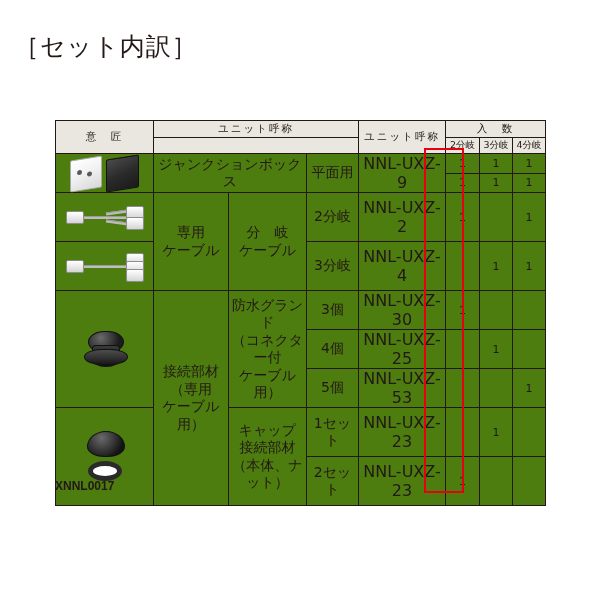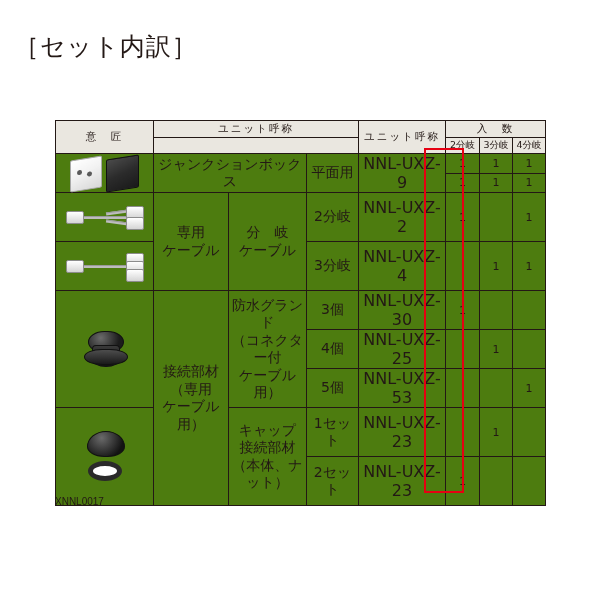--- a/index.html
+++ b/index.html
@@ -87,24 +87,25 @@
     width: 40px;
     height: 345px;
     border: 2px solid #e60012;
     box-sizing: border-box;
     pointer-events: none;
   }
 
   .figcode {
     position: absolute;
     left: 55px;
-    top: 496px;
-    font-size: 10px;
+    top: 479px;
+    font-size: 12px;
     color: #231815;
     font-family: "Liberation Sans", sans-serif;
+    font-weight: bold;
   }
 
   
   .art { position: relative; width: 100%; height: 100%; display:flex; align-items:center; justify-content:center; }
 
   .jbox-wrap { display:flex; align-items:flex-end; gap:4px; }
   .jbox-white {
     width: 30px; height: 30px;
     background: linear-gradient(160deg,#ffffff 0%,#f2f2f2 45%,#d8d8d8 100%);
     border: 1px solid #a9a9a9;

